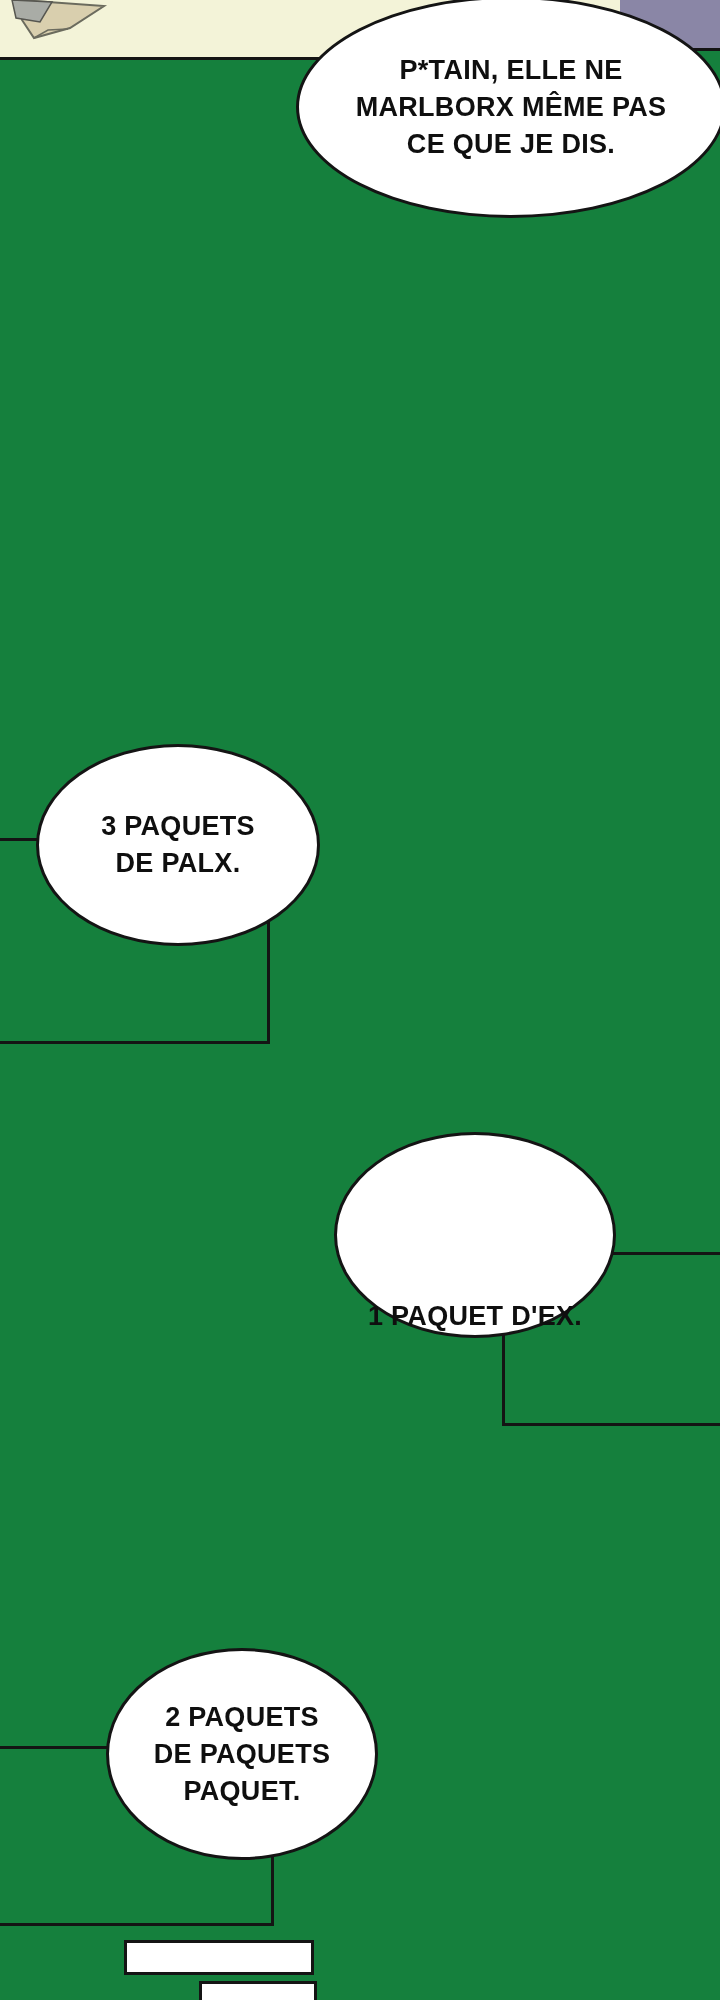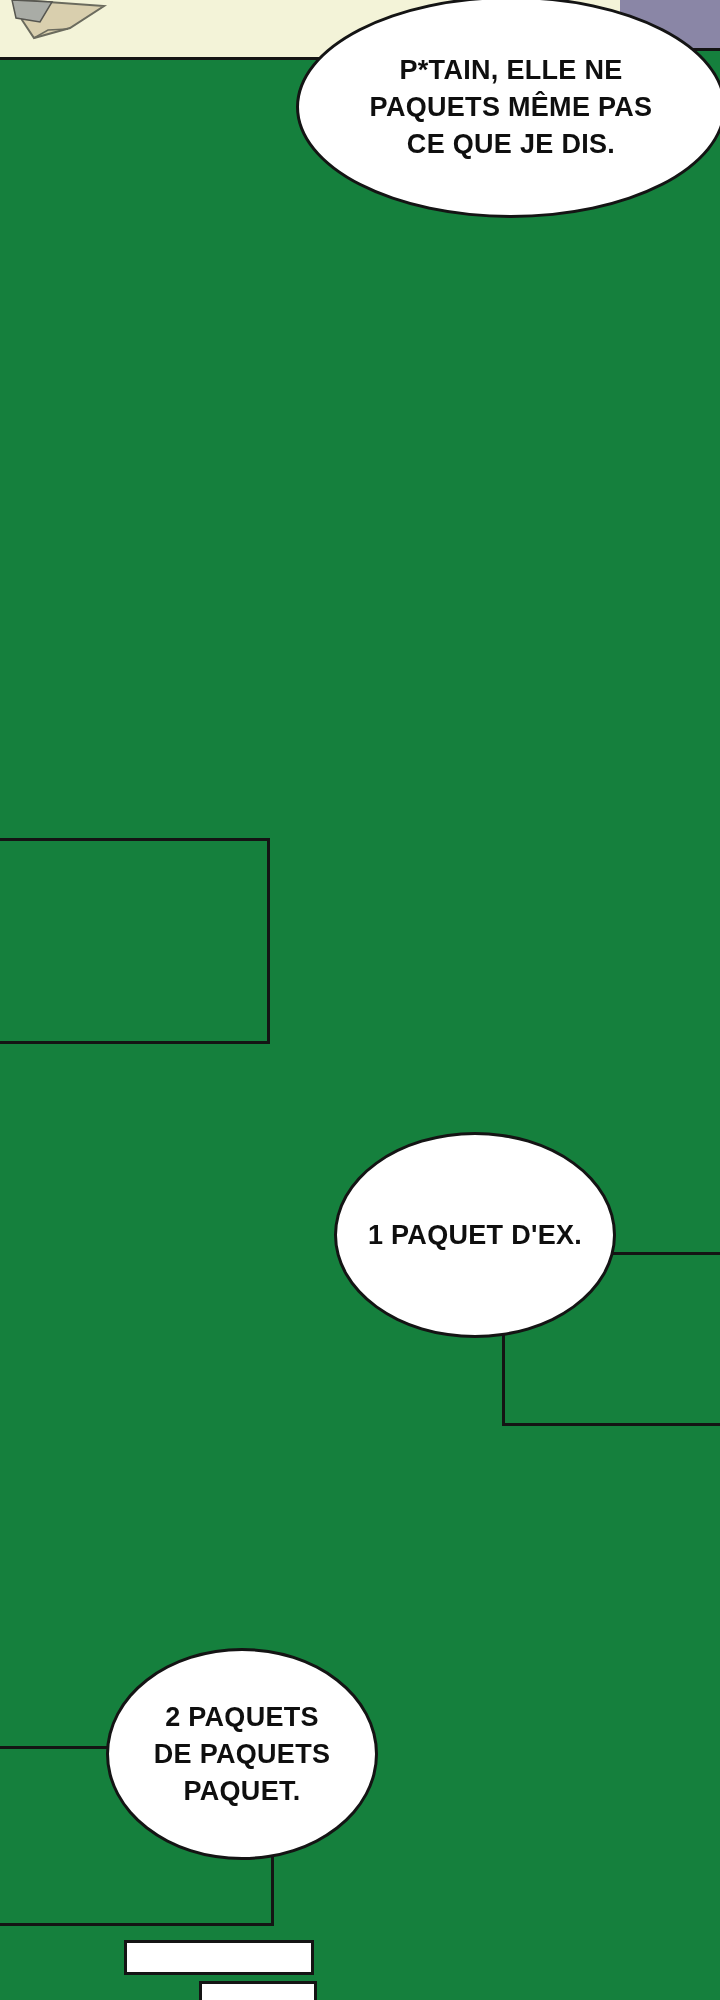--- a/index.html
+++ b/index.html
@@ -54,21 +54,21 @@
     justify-content: center;
     text-align: center;
     font-weight: 700;
     font-size: 27px;
     line-height: 37px;
     letter-spacing: 0.3px;
     z-index: 2;
   }
   .bubble-1 { left: 296px; top: -4px;   width: 430px; height: 222px; }
   .bubble-2 { left: 36px;  top: 744px;  width: 284px; height: 202px; }
-  .bubble-3 { left: 334px; top: 1132px; width: 282px; height: 206px; }
+  .bubble-3 { left: 334px; top: 1132px; width: 282px; height: 206px; justify-content: flex-end; }
   .bubble-4 { left: 106px; top: 1648px; width: 272px; height: 212px; align-items: center; }
 
   .panel-2 { left: -12px; top: 838px;  width: 282px; height: 206px; }
   .panel-3 { left: 502px; top: 1252px; width: 230px; height: 174px; }
   .panel-4 { left: -12px; top: 1746px; width: 286px; height: 180px; }
 
   
   .box {
     position: absolute;
     border: 3px solid var(--ink, #141414);
@@ -91,24 +91,28 @@
     <path d="M4,0 L44,2 L32,22 L8,18 Z" fill="#a9aca6" stroke="#565650" stroke-width="1.5"></path>
     <path d="M26,38 L40,30 L60,29" fill="none" stroke="#6b6b5e" stroke-width="1.5"></path>
   </svg>
 
   <div class="panel panel-2"></div>
   <div class="panel panel-3"></div>
   <div class="panel panel-4"></div>
 
   <div class="bubble bubble-1">
     <div>P*TAIN, ELLE NE</div>
-    <div>PAQUETS MÊME PAS</div>
+    <div>MARLBORX MÊME PAS</div>
     <div>CE QUE JE DIS.</div>
   </div>
 
+  <div class="bubble bubble-2">
+    <div>3 PAQUETS</div>
+    <div>DE PALX.</div>
+  </div>
 
   <div class="bubble bubble-3">
     <div>1 PAQUET D'EX.</div>
   </div>
 
   <div class="bubble bubble-4">
     <div>2 PAQUETS</div>
     <div>DE PAQUETS</div>
     <div>PAQUET.</div>
   </div>

